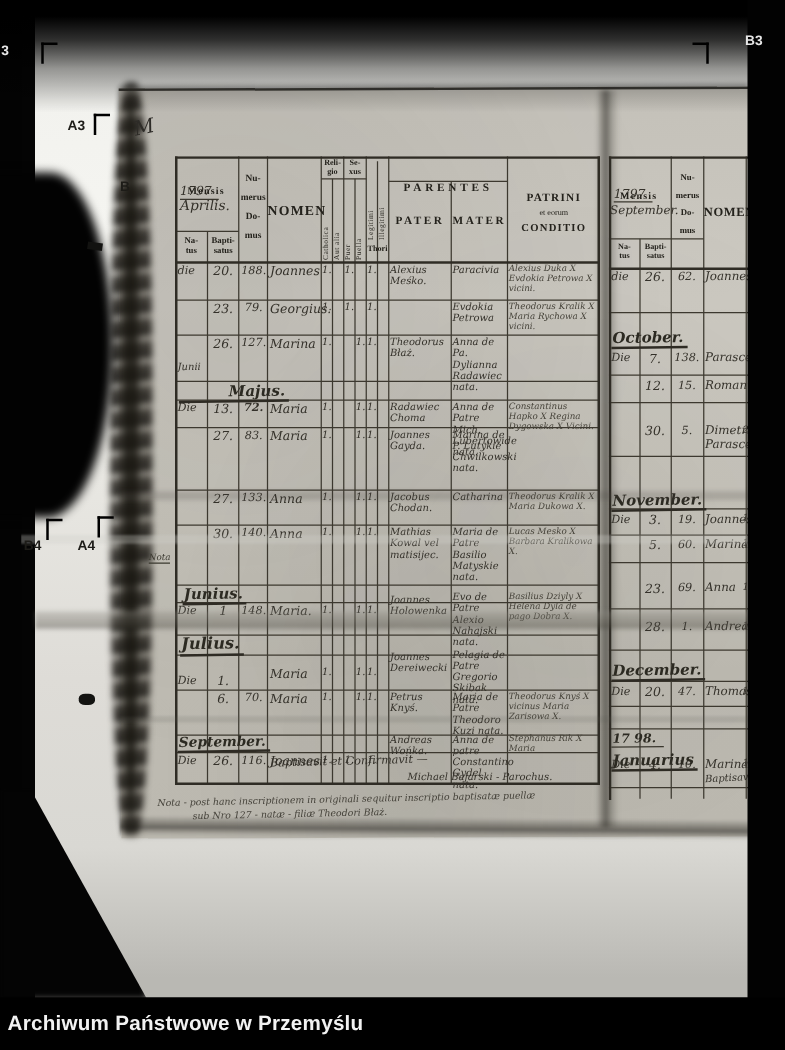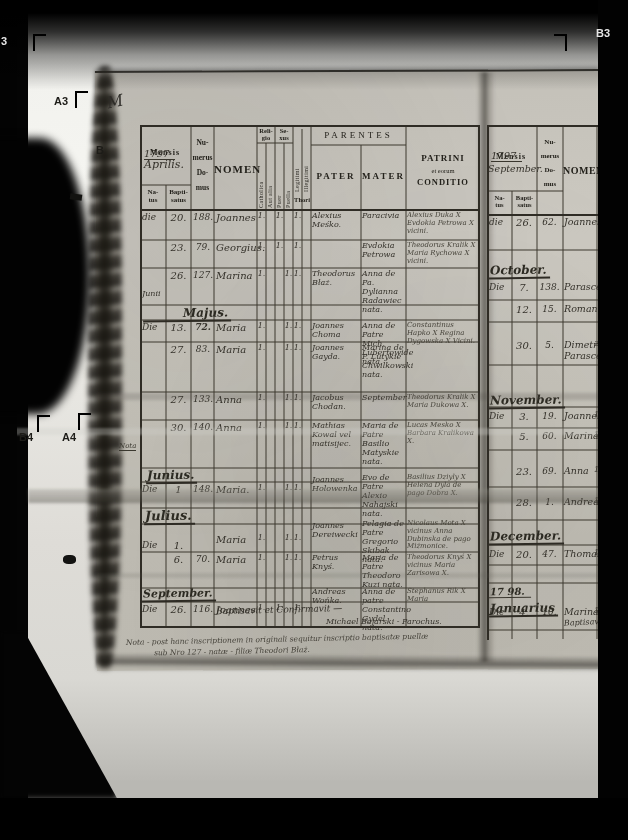--- a/index.html
+++ b/index.html
@@ -175,21 +175,21 @@
 gio</span>
     <span class="ph ctr pre" style="left:135px;top:2px;width:18px;font-size:6.5px;font-weight:bold;">Se-
 xus</span>
     <span class="ph vert" style="left:118px;top:22px;height:61px;">Catholica</span>
     <span class="ph vert" style="left:127px;top:22px;height:61px;">Aut alia</span>
     <span class="ph vert" style="left:136px;top:22px;height:61px;">Puer</span>
     <span class="ph vert" style="left:145px;top:22px;height:61px;">Puella</span>
     <span class="ph vert" style="left:154px;top:5px;height:62px;">Legitimi</span>
     <span class="ph vert" style="left:163px;top:5px;height:62px;">Illegitimi</span>
     <span class="ph ctr" style="left:153px;top:71px;width:18px;font-size:6.5px;font-weight:bold;">Thori</span>
-    <span class="ph ctr" style="left:171px;top:5px;width:95px;font-size:9px;font-weight:normal;letter-spacing:3px;">PARENTES</span>
+    <span class="ph ctr" style="left:171px;top:20px;width:95px;font-size:9px;font-weight:bold;letter-spacing:3px;">PARENTES</span>
     <span class="ph ctr" style="left:171px;top:46px;width:50px;font-size:9px;font-weight:bold;letter-spacing:2px;">PATER</span>
     <span class="ph ctr" style="left:221px;top:46px;width:45px;font-size:9px;font-weight:bold;letter-spacing:2px;">MATER</span>
     <span class="ph ctr" style="left:266px;top:28px;width:74px;font-size:9px;font-weight:bold;letter-spacing:1px;">PATRINI</span>
     <span class="ph ctr" style="left:266px;top:42px;width:74px;font-size:6.5px;">et eorum</span>
     <span class="ph ctr" style="left:266px;top:52px;width:74px;font-size:8.5px;font-weight:bold;letter-spacing:1px;">CONDITIO</span>
 
     <span class="band" style="left:3px;top:181px;padding-left:40px;">Majus.</span>
     <span class="band" style="left:6px;top:343px;">Junius.</span>
     <span class="band" style="left:4px;top:383px;font-size:13px;">Julius.</span>
     <span class="band" style="left:2px;top:462px;font-size:11px;">September.</span>
@@ -228,21 +228,21 @@
       <span class="cmat">Anna de Pa. Dylianna Radawiec nata.</span>
     </div>
     <div class="lrow hw" style="top:195px;height:22px;">
       <span class="cdie">Die</span>
       <span class="cday">13.</span>
       <span class="cnum" style="font-weight:bold;">72.</span>
       <span class="cnom">Maria</span>
       <span class="cm cm1">1.</span>
       <span class="cm cpl">1.</span>
       <span class="cm clg">1.</span>
-      <span class="cpat">Joannes Choma</span>
+      <span class="cpat">Radawiec Choma</span>
       <span class="cmat">Anna de Patre Mich. Lubertowide nata.</span>
       <span class="cptr">Constantinus Hapko X Regina Dygowska X Vicini.</span>
     </div>
     <div class="lrow hw" style="top:217px;height:50px;">
       <span class="cday">27.</span>
       <span class="cnum">83.</span>
       <span class="cnom">Maria</span>
       <span class="cm cm1">1.</span>
       <span class="cm cpl">1.</span>
       <span class="cm clg">1.</span>
@@ -250,21 +250,21 @@
       <span class="cmat">Marina de P. Lutykie Chwilkowski nata.</span>
     </div>
     <div class="lrow hw" style="top:267px;height:28px;">
       <span class="cday">27.</span>
       <span class="cnum">133.</span>
       <span class="cnom">Anna</span>
       <span class="cm cm1">1.</span>
       <span class="cm cpl">1.</span>
       <span class="cm clg">1.</span>
       <span class="cpat">Jacobus Chodan.</span>
-      <span class="cmat">September</span>
+      <span class="cmat">Catharina</span>
       <span class="cptr">Theodorus Kralik X Maria Dukowa X.</span>
     </div>
     <div class="lrow hw" style="top:295px;height:48px;">
       <span class="cday">30.</span>
       <span class="cnum">140.</span>
       <span class="cnom">Anna</span>
       <span class="cm cm1">1.</span>
       <span class="cm cpl">1.</span>
       <span class="cm clg">1.</span>
       <span class="cpat">Mathias Kowal vel matisijec.</span>
@@ -286,21 +286,20 @@
     <div class="lrow hw" style="top:399px;height:28px;">
       <span class="cdie" style="top:16px;">Die</span>
       <span class="cday" style="top:16px;">1.</span>
       <span class="cnum"></span>
       <span class="cnom" style="top:10px;">Maria</span>
       <span class="cm cm1" style="top:10px;">1.</span>
       <span class="cm cpl" style="top:10px;">1.</span>
       <span class="cm clg" style="top:10px;">1.</span>
       <span class="cpat" style="top:-2px;">Joannes Dereiwecki</span>
       <span class="cmat" style="top:-4px;">Pelagia de Patre Gregorio Skibak nata.</span>
-      <span class="cptr" style="top:-4px;">Nicolaus Mota X vicinus Anna Dubinska de pago Miżmonice.</span>
     </div>
     <div class="lrow hw" style="top:427px;height:36px;">
       <span class="cday">6.</span>
       <span class="cnum">70.</span>
       <span class="cnom">Maria</span>
       <span class="cm cm1">1.</span>
       <span class="cm cpl">1.</span>
       <span class="cm clg">1.</span>
       <span class="cpat">Petrus Knyś.</span>
       <span class="cmat">Maria de Patre Theodoro Kuzi nata.</span>
@@ -461,14 +460,15 @@
   <span class="mark mb" style="left:54px;top:96px;">A3</span>
   <div class="br tl brb" style="left:75px;top:91px;"></div>
   <span class="mark mb" style="left:96px;top:145px;">B</span>
   <span class="mark mb" style="left:19px;top:432px;">B4</span>
   <div class="br tl brb" style="left:37px;top:415px;"></div>
   <span class="mark mb" style="left:62px;top:432px;">A4</span>
   <div class="br tl brb" style="left:78px;top:413px;"></div>
   <span class="mscribble" style="left:107px;top:92px;">M</span>
   <span class="notamargin" style="left:119px;top:442px;">Nota</span>
 
+  <div class="caption">Archiwum Państwowe w Przemyślu</div>
 
 </div>
 
 </body></html>

